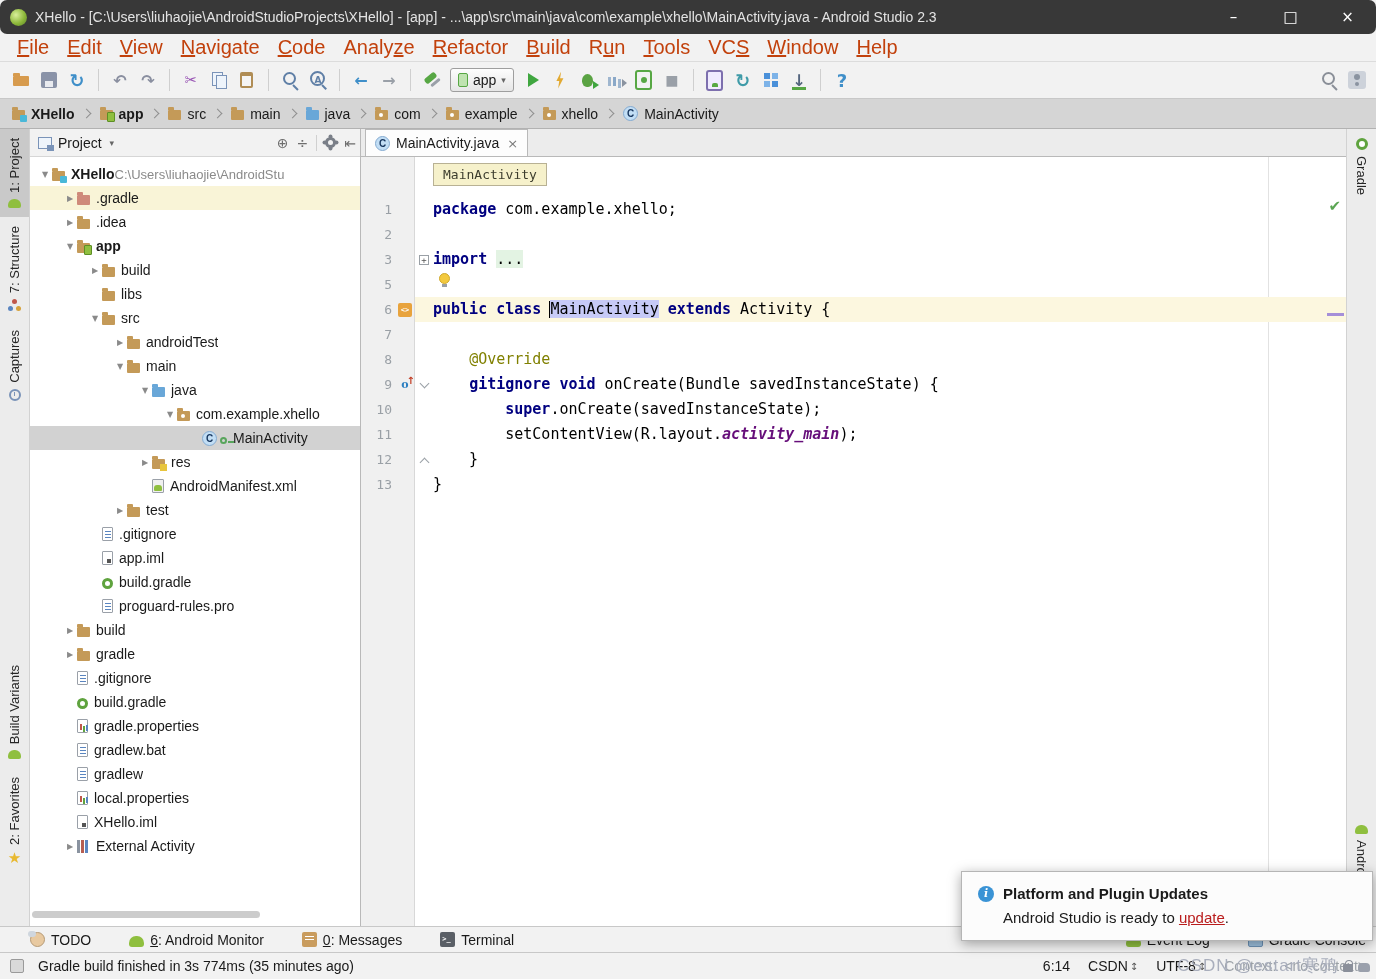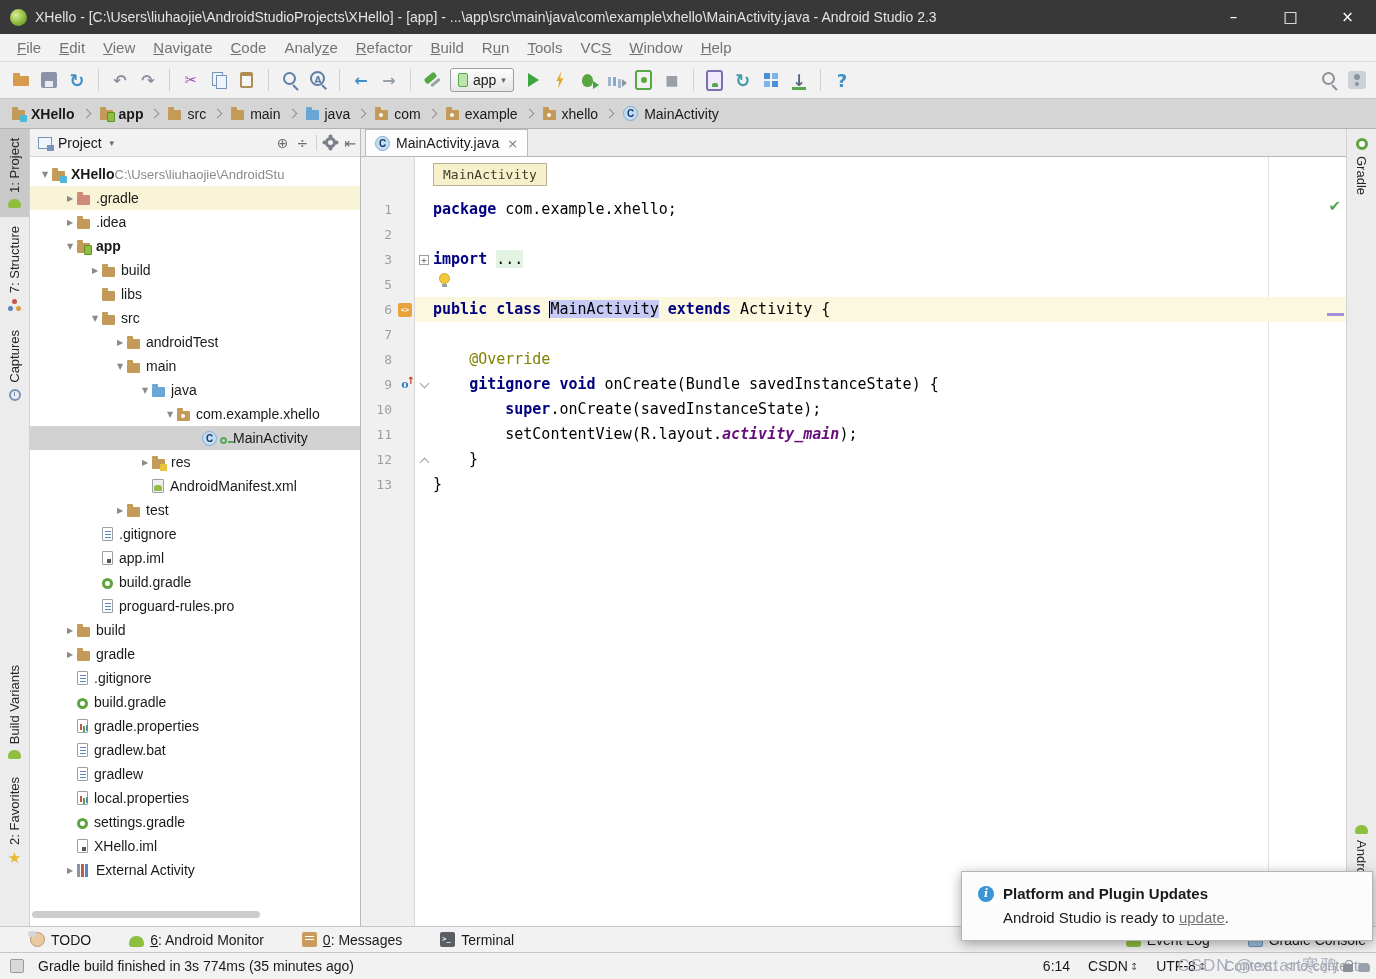--- a/index.html
+++ b/index.html
@@ -1,31 +1,31 @@
 <!DOCTYPE html>
 <html><head>
 <meta charset="utf-8">
 <style>
   html,body{margin:0;padding:0;background:#888;}
   *{box-sizing:border-box;}
   .app{width:1376px;height:979px;position:relative;display:flex;flex-direction:column;
        font-family:"Liberation Sans",sans-serif;background:#f2f2f2;overflow:hidden;
        -webkit-user-select:none;user-select:none;}
   
-  .titlebar{height:34px;background:#383838;display:flex;align-items:center;color:#e3e3e3;flex:none;}
+  .titlebar{height:34px;background:#383838;display:flex;align-items:center;color:#e3e3e3;flex:none;border-radius:7px;}
   .as-logo{width:17px;height:17px;border-radius:50%;margin:0 8px 0 10px;
            background:radial-gradient(circle at 35% 35%,#d9ef9b,#8db83a 55%,#587f27);}
   .title-text{font-size:14px;white-space:nowrap;overflow:hidden;flex:1;}
   .win-btns{display:flex;flex:none;}
   .win-btn{width:57px;height:34px;display:flex;align-items:center;justify-content:center;
            color:#fff;font-size:15px;font-family:"DejaVu Sans",sans-serif;}
   
   .menubar{height:28px;display:flex;align-items:center;padding-left:8px;background:#f2f2f2;
            border-bottom:1px solid #dcdcdc;flex:none;}
-  .menu-item{padding:3px 9px;font-size:15px;color:#737373;}
+  .menu-item{padding:3px 9px;font-size:20px;color:#c2410c;}
   
   .toolbar{height:37px;background:#f2f2f2;border-bottom:1px solid #c8c8c8;display:flex;
            align-items:center;justify-content:space-between;flex:none;padding:0 6px 0 8px;}
   .tb-group{display:flex;align-items:center;gap:2px;}
   .tb-sep{width:1px;height:22px;background:#cfcfcf;margin:0 6px;}
   .tbi{position:relative;width:26px;height:26px;display:flex;align-items:center;justify-content:center;
        font-family:"DejaVu Sans",sans-serif;font-weight:bold;font-size:16px;color:#6b7a92;flex:none;}
   .tbi-open::before{content:"";position:absolute;left:5px;top:9px;width:16px;height:10px;background:#d79b4e;border-radius:1px;}
   .tbi-open::after{content:"";position:absolute;left:5px;top:6px;width:7px;height:3px;background:#d79b4e;border-radius:1px 1px 0 0;}
   .tbi-save::before{content:"";position:absolute;inset:5px;background:#8a93a8;border-radius:2px;}
@@ -208,21 +208,21 @@
   .sb-arrows{font-size:10px;color:#555;font-family:"DejaVu Sans",sans-serif;}
   .sb-gray{color:#9aa0a6;}
   
   .notif{position:absolute;right:3px;bottom:38px;width:412px;background:#fcfcfc;border:1px solid #b5b5b5;
          box-shadow:0 3px 12px rgba(0,0,0,.35);padding:13px 18px 14px 16px;z-index:30;}
   .notif-title-row{display:flex;align-items:center;gap:9px;}
   .notif-info{width:16px;height:16px;border-radius:50%;background:#3a93d5;color:#fff;
               font:bold italic 11px/16px "DejaVu Serif",serif;text-align:center;flex:none;}
   .notif-title{font-size:15px;font-weight:bold;color:#1a1a1a;}
   .notif-body{margin:7px 0 0 25px;font-size:15px;color:#1a1a1a;}
-  .notif-link{color:#737373;text-decoration:underline;}
+  .notif-link{color:#b91c1c;text-decoration:underline;}
   
   .watermark{position:absolute;right:6px;bottom:2px;font-size:17px;color:#a9aebc;z-index:40;
              display:flex;align-items:center;gap:5px;letter-spacing:1px;}
   .wm-lock{width:10px;height:8px;background:#8a8f9a;border-radius:1px;position:relative;margin-top:4px;}
   .wm-lock::before{content:"";position:absolute;left:2px;top:-4px;width:6px;height:5px;border:1.5px solid #8a8f9a;border-bottom:none;border-radius:4px 4px 0 0;}
   .wm-bot{width:12px;height:9px;background:#9aa0ac;border-radius:4px 4px 2px 2px;margin-top:3px;}
 </style>
 </head>
 <body>
 
@@ -572,27 +572,20 @@
             <div class="trow" style="padding-left: 33px;">
               <span class="arr"></span>
               <span class="icw">
                 <span class="ic ic-file-prop"></span>
               </span>
               <span class="lbl">local.properties</span>
             </div>
             <div class="trow" style="padding-left: 33px;">
               <span class="arr"></span>
               <span class="icw">
-                <span class="ic ic-gradle"></span>
-              </span>
-              <span class="lbl">settings.gradle</span>
-            </div>
-            <div class="trow" style="padding-left: 33px;">
-              <span class="arr"></span>
-              <span class="icw">
                 <span class="ic ic-file-iml"></span>
               </span>
               <span class="lbl">XHello.iml</span>
             </div>
             <div class="trow" style="padding-left: 33px;">
               <span class="arr">▶</span>
               <span class="icw">
                 <span class="ic ic-libs"></span>
               </span>
               <span class="lbl">External Activity</span>

